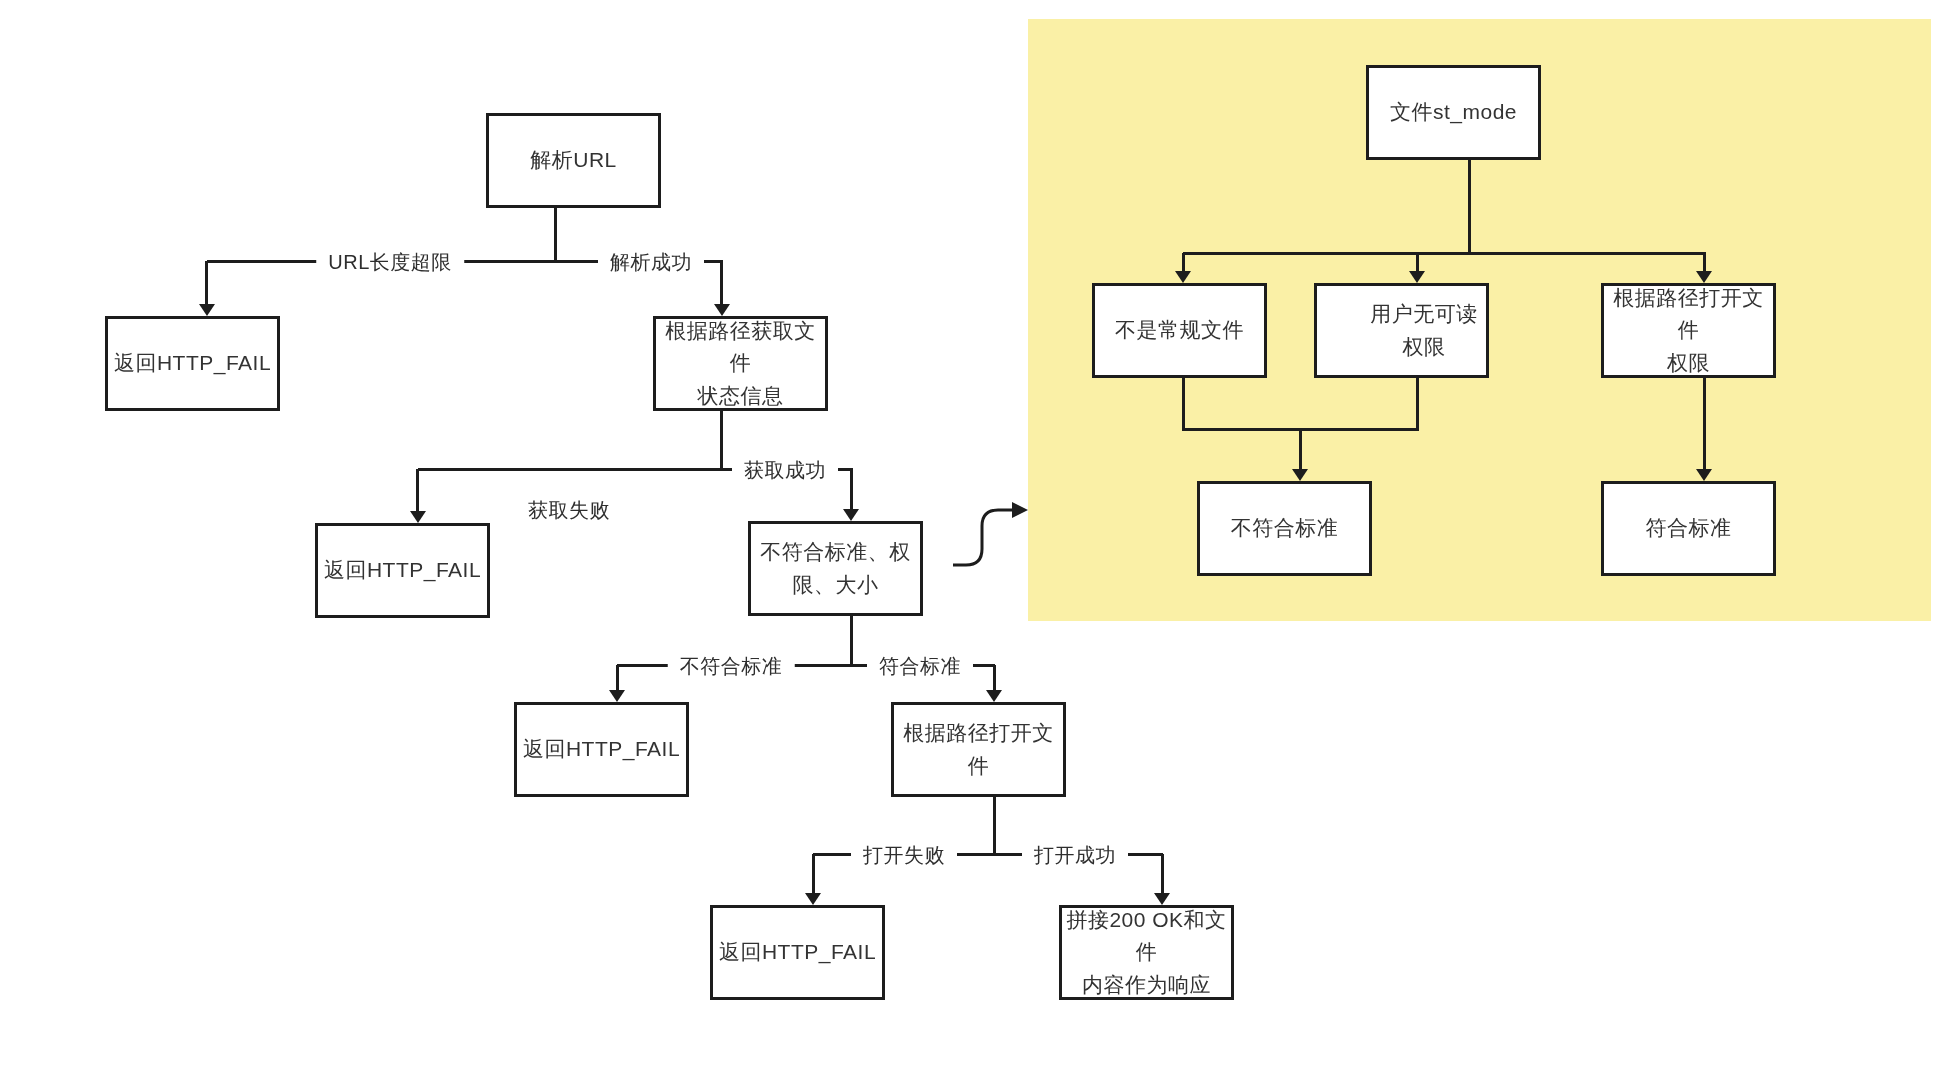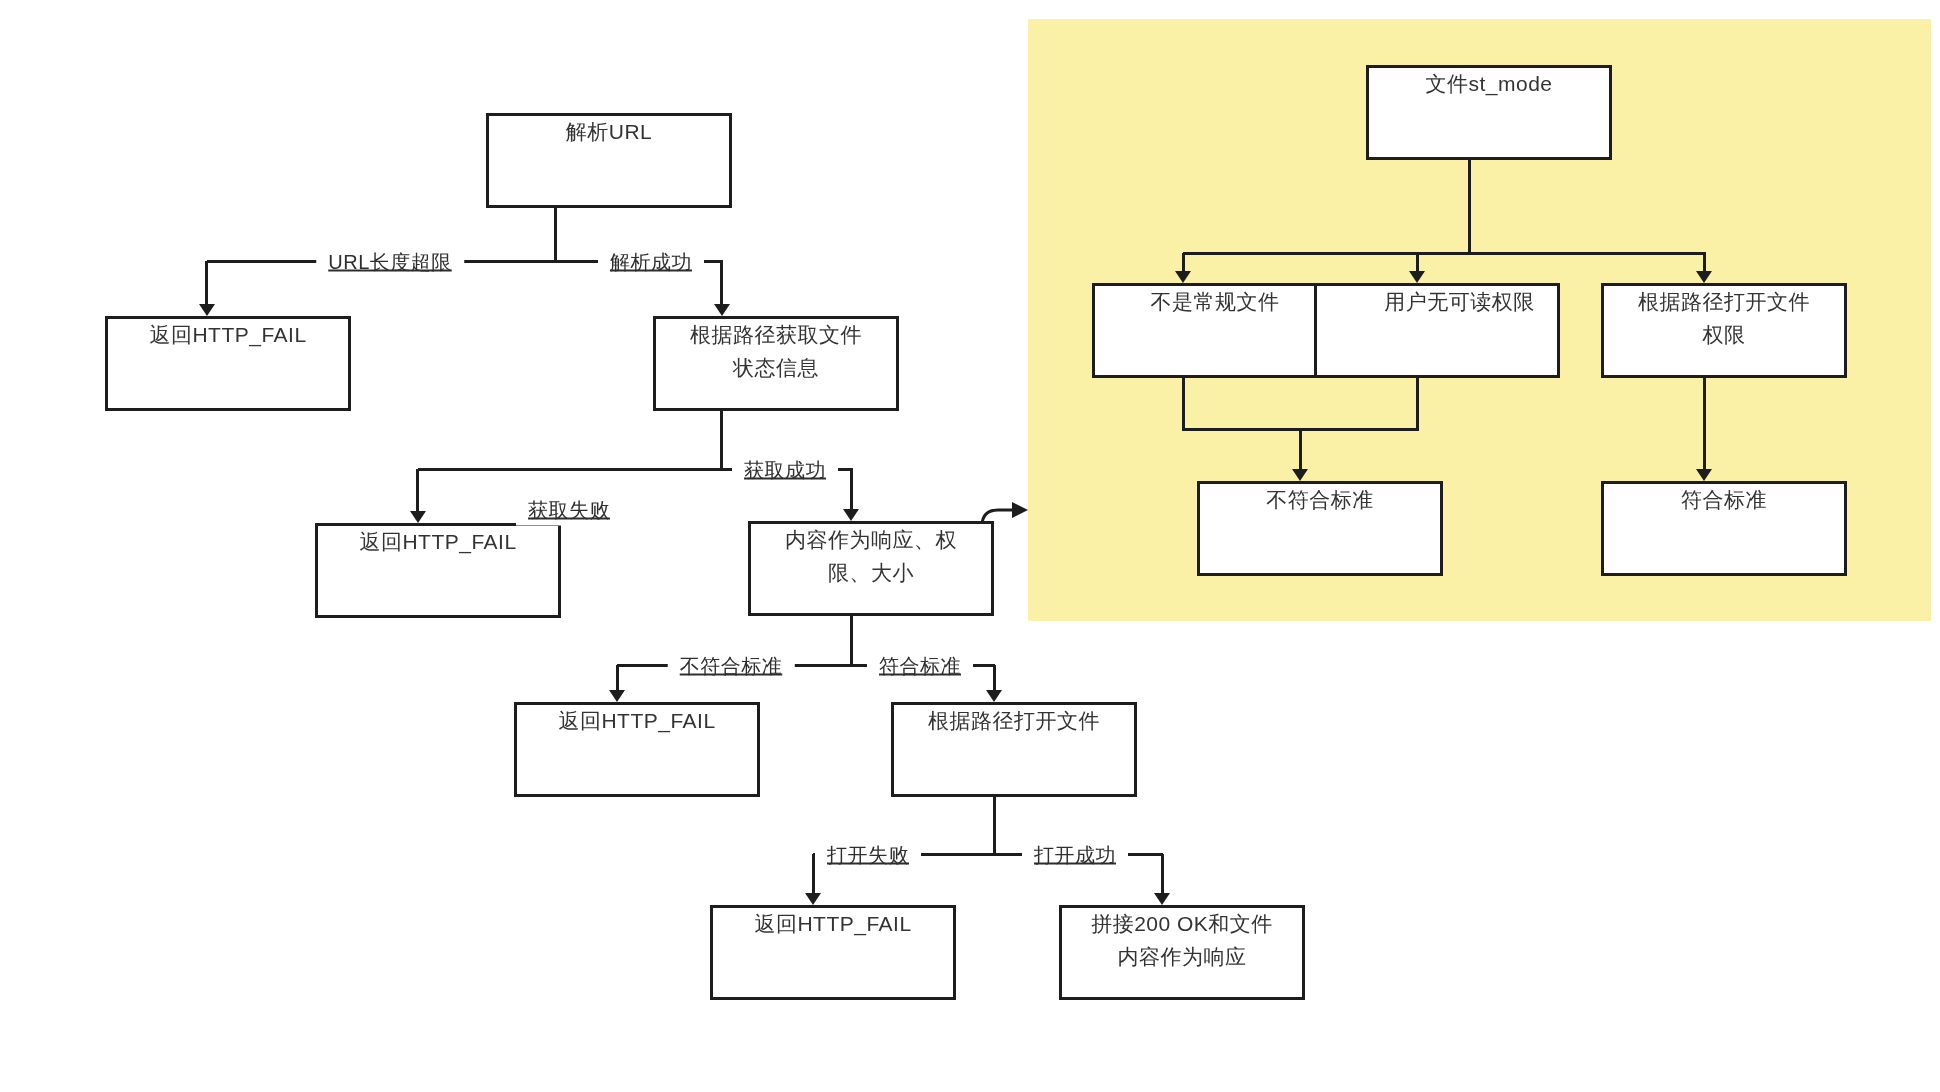--- a/index.html
+++ b/index.html
@@ -6,38 +6,38 @@
     --highlight:#FAF0A6;
     --line:#1D1D1D;
     --node_bg:#FFFFFF;
     --text:#333333;
   }
   html,body{margin:0;padding:0;background:#fff;}
   body{width:1940px;height:1092px;font-family:"Liberation Sans","DejaVu Sans",sans-serif;}
   #canvas{position:relative;width:1940px;height:1092px;background:#fff;overflow:hidden;}
   .region{position:absolute;background:var(--highlight);}
   .node{
-    position:absolute;width:246px;height:95px;
+    position:absolute;width:175px;height:95px;
     background:var(--node_bg);border:3px solid var(--line);
-    display:flex;align-items:flex-start;justify-content:center;
+    display:flex;align-items:center;justify-content:center;
     box-sizing:border-box;
   }
   .node span{
     font-size:21px;color:var(--text);text-align:center;
     white-space:pre-line;line-height:1.55;letter-spacing:0.5px;
   }
   .hl{position:absolute;height:3px;background:var(--line);}
   .vl{position:absolute;width:3px;background:var(--line);}
   .arr-d{position:absolute;width:0;height:0;
     border-left:8px solid transparent;border-right:8px solid transparent;
     border-top:12px solid var(--line);}
   .elabel{
     position:absolute;transform:translate(-50%,-50%);
     background:#fff;padding:2px 12px;font-size:20px;color:#2E2E2E;
-    white-space:nowrap;letter-spacing:0.5px;text-decoration:underline;
+    white-space:nowrap;letter-spacing:0.5px;
   }
   svg.curve{position:absolute;overflow:visible;}
 </style>
 </head>
 <body>
 
 <div id="canvas">
 
   <div class="region" style="left:1028px;top:19px;width:903px;height:602px;"></div>
 
@@ -99,21 +99,21 @@
     <span>返回HTTP_FAIL</span>
   </div>
   <div class="node" style="left:653px;top:316px;">
     <span>根据路径获取文件
 状态信息</span>
   </div>
   <div class="node" style="left:315px;top:523px;">
     <span>返回HTTP_FAIL</span>
   </div>
   <div class="node" style="left:748px;top:521px;">
-    <span>内容作为响应、权
+    <span>不符合标准、权
 限、大小</span>
   </div>
   <div class="node" style="left:514px;top:702px;">
     <span>返回HTTP_FAIL</span>
   </div>
   <div class="node" style="left:891px;top:702px;">
     <span>根据路径打开文件</span>
   </div>
   <div class="node" style="left:710px;top:905px;">
     <span>返回HTTP_FAIL</span>
@@ -142,16 +142,16 @@
   <div class="node" style="left:1601px;top:481px;">
     <span>符合标准</span>
   </div>
 
   <div class="elabel" style="left:390px;top:262px;">URL长度超限</div>
   <div class="elabel" style="left:651px;top:262px;">解析成功</div>
   <div class="elabel" style="left:569px;top:470px;margin-top:40px;">获取失败</div>
   <div class="elabel" style="left:785px;top:470px;">获取成功</div>
   <div class="elabel" style="left:731px;top:666px;">不符合标准</div>
   <div class="elabel" style="left:920px;top:666px;">符合标准</div>
-  <div class="elabel" style="left:868px;top:855px;text-align:center;">打开失败</div>
+  <div class="elabel" style="left:904px;top:855px;text-align:center;">打开失败</div>
   <div class="elabel" style="left:1075px;top:855px;">打开成功</div>
 
 </div>
 
 </body></html>

